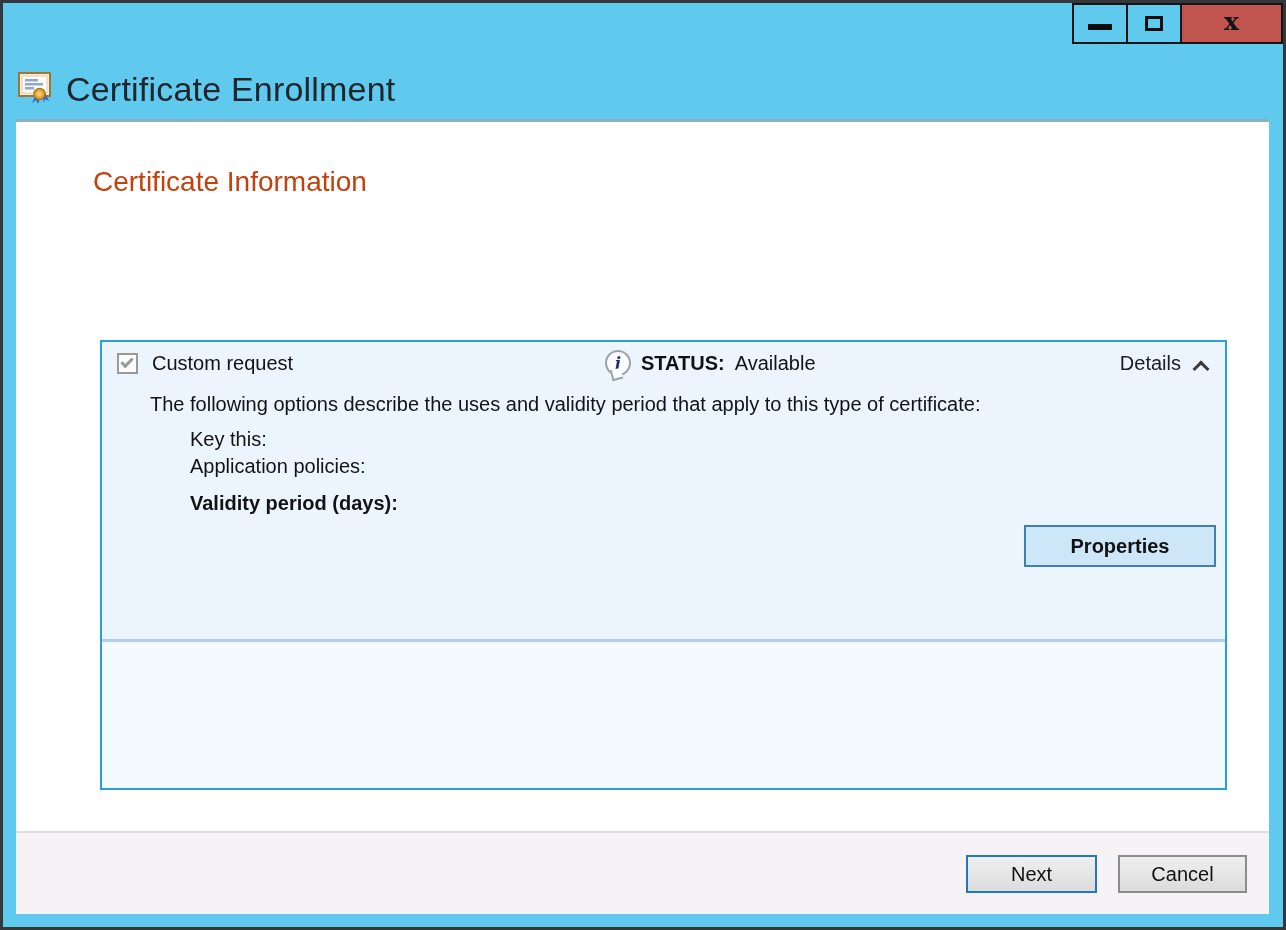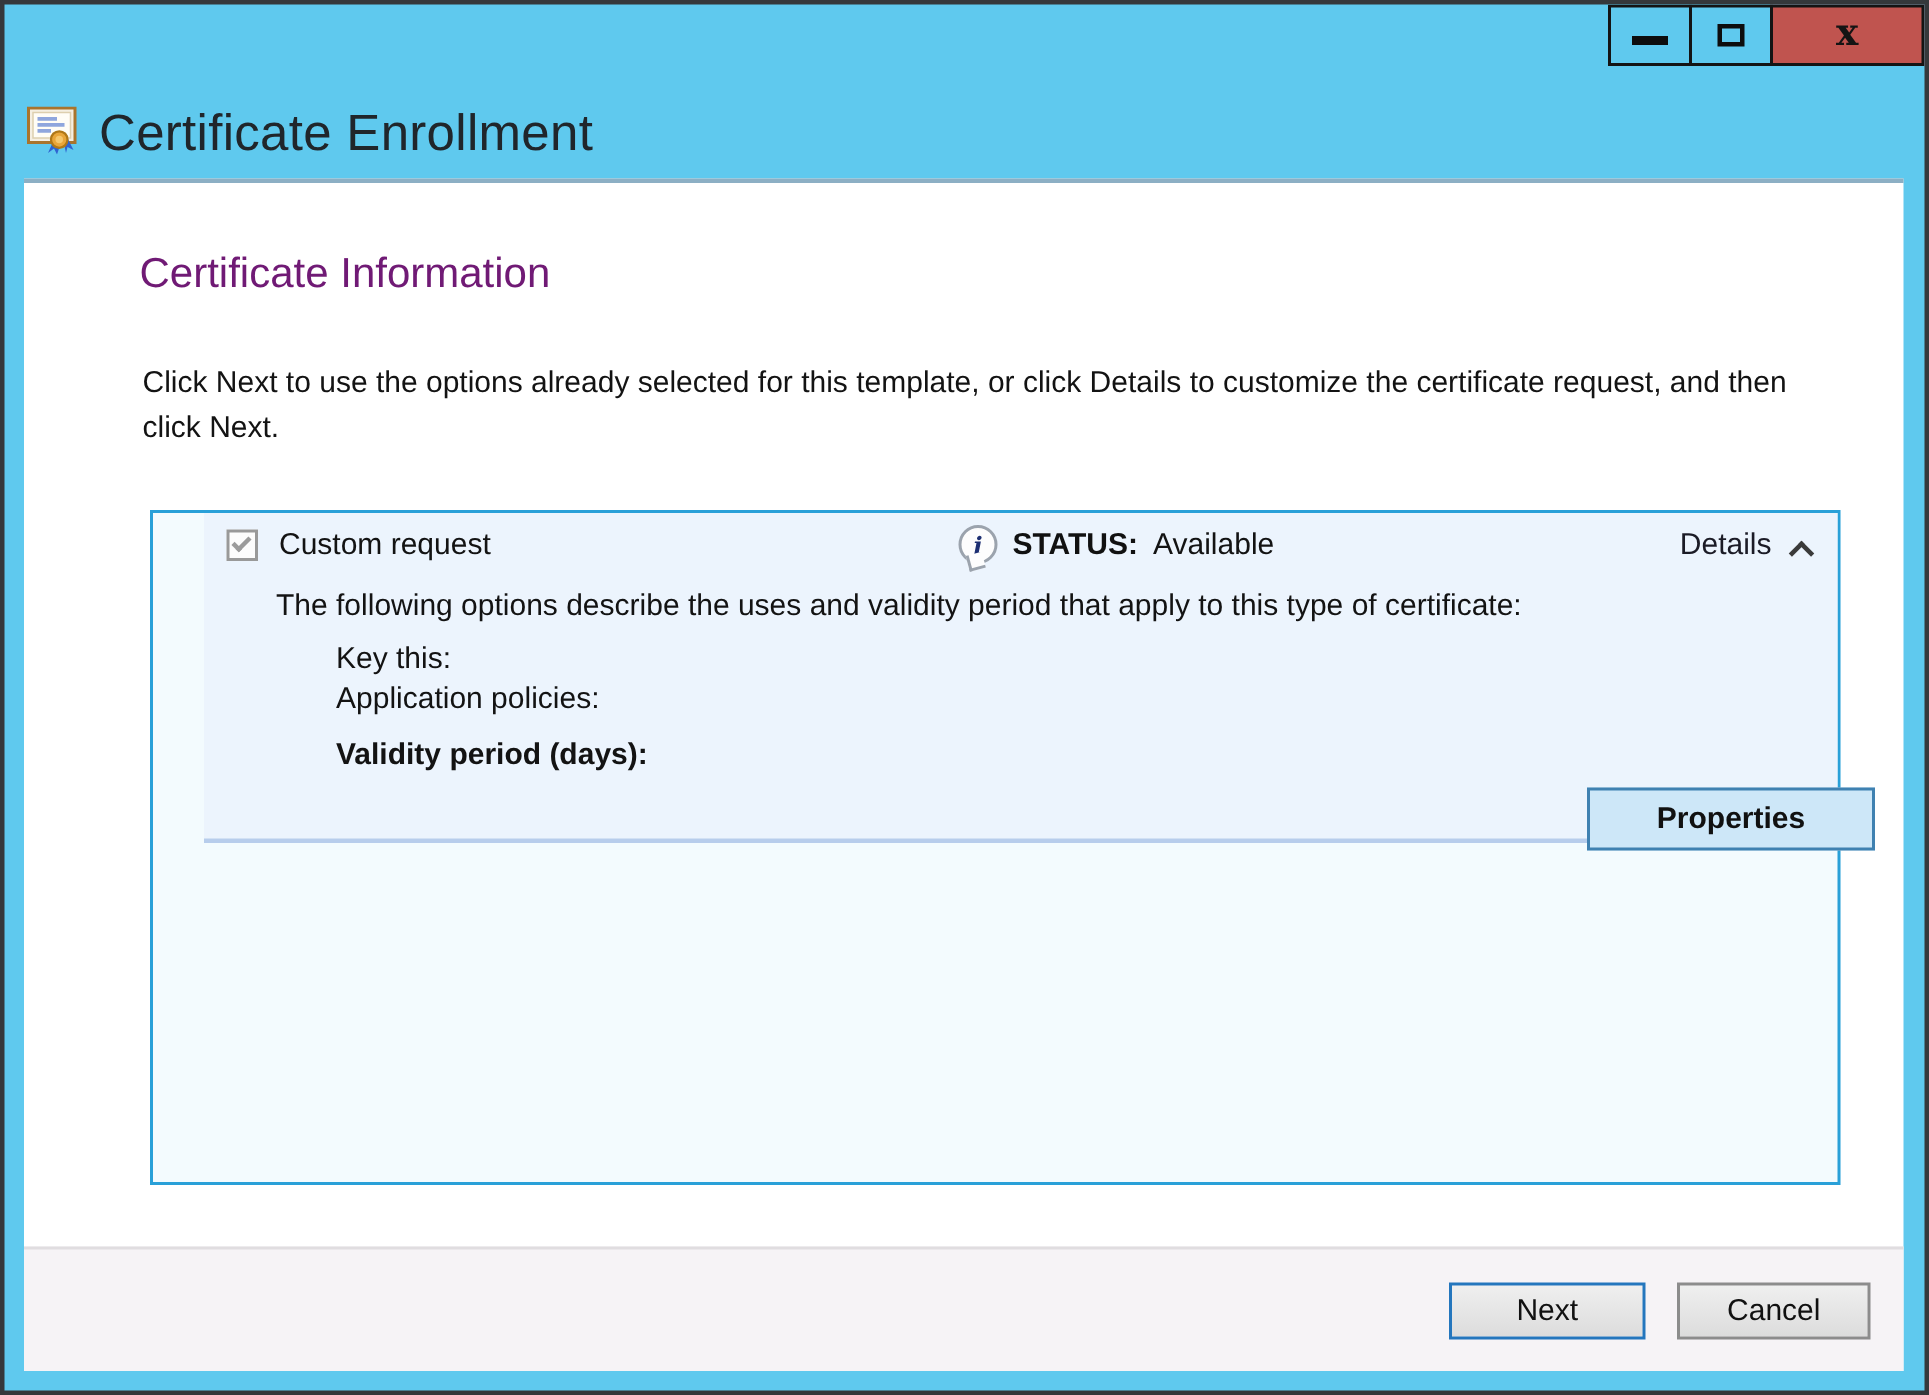--- a/index.html
+++ b/index.html
@@ -31,36 +31,35 @@
   .app-title { font-size:34px; color:#20262b; margin-left:14px; letter-spacing:0.2px; }
 
   
   .main {
     position:absolute; left:13px; right:14px; top:116px; bottom:13px;
     background:#ffffff; border-top:3px solid #8cafc4;
   }
 
   .page-heading {
     position:absolute; left:77px; top:44px;
-    font-size:28px; color:#701a75;
+    font-size:28px; color:#c2410c;
   }
   .page-intro {
     position:absolute; left:79px; top:118px; width:1122px;
     font-size:20px; line-height:30px; color:#131313;
   }
 
   
   .details-card {
     position:absolute; left:84px; top:218px; width:1127px; height:450px;
     border:2px solid #29a0d8; background:#f3fbfe;
   }
   .card-top {
-    position:relative; height:220px; background:#ecf4fd;
+    position:relative; height:300px; background:#ecf4fd;
     border-bottom:3px solid #b7cdec;
-    margin-left:34px;
   }
 
   .checkbox {
     position:absolute; left:15px; top:11px; width:21px; height:21px;
     background:#fcfcfc; border:2px solid #999999;
   }
   .checkbox .check {
     position:absolute; left:2px; top:3px; width:12px; height:7px;
     border-left:3px solid #9b9b9b; border-bottom:3px solid #9b9b9b;
     transform:rotate(-45deg);
@@ -153,21 +152,20 @@
         <circle cx="21.5" cy="22" r="2.5" fill="#f6c76c"></circle>
       </svg>
     </span>
     <span class="app-title">Certificate Enrollment</span>
   </div>
 
   <div class="main">
 
     <div class="page-heading">Certificate Information</div>
 
-    <div class="page-intro">Click Next to use the options already selected for this template, or click Details to customize the certificate request, and then click Next.</div>
 
     <div class="details-card">
       <div class="card-top">
 
         <span class="checkbox">
           <span class="check"></span>
         </span>
         <span class="checkbox-label">Custom request</span>
 
         <div class="status-group">

